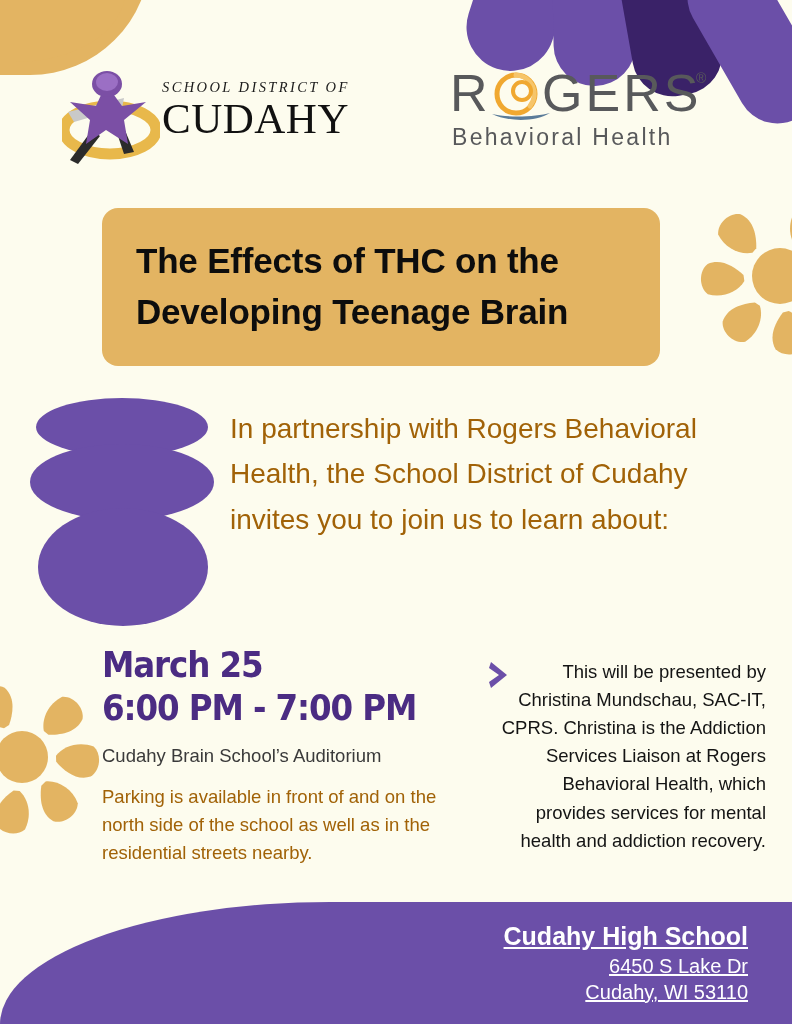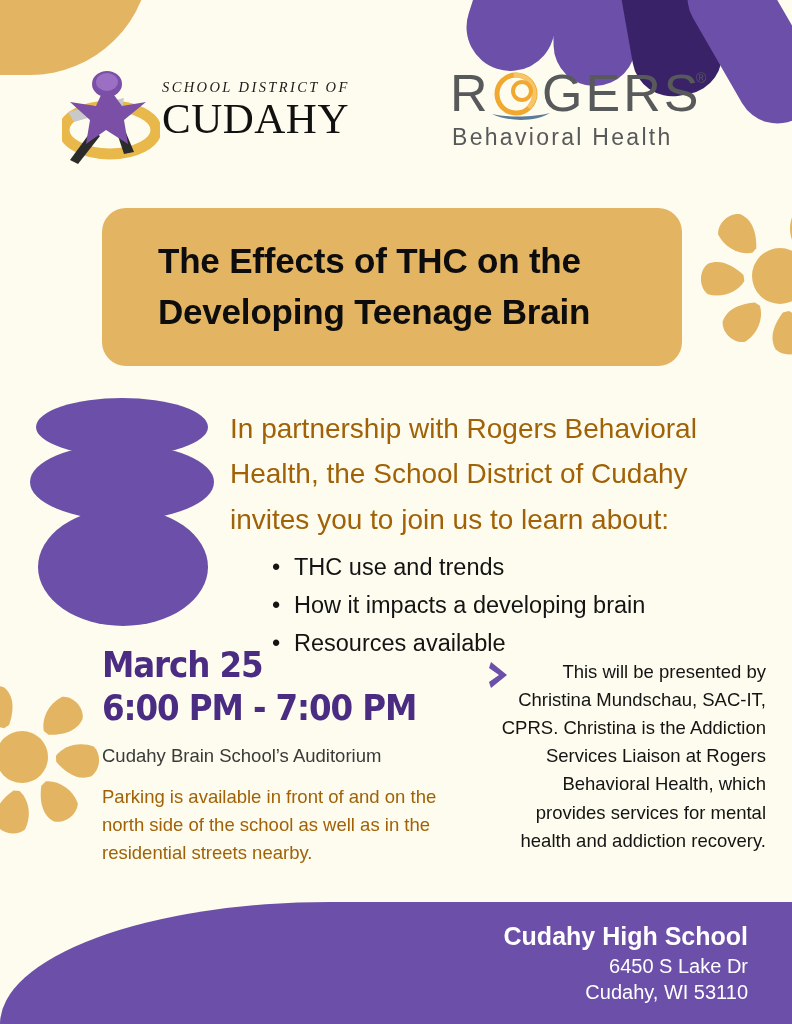--- a/index.html
+++ b/index.html
@@ -143,24 +143,23 @@
     color: #58595B;
     white-space: nowrap;
   }
 
   
   #title-banner {
     position: absolute;
     left: 102px; top: 208px;
     width: 558px; height: 158px;
     background: #E3B462;
-    border-radius: 24px;
+    border-radius: 16px;
     display: flex;
     align-items: center;
-    padding-left: 22px;
   }
   #title-banner .title-text {
     padding: 0 34px;
     font-size: 35px;
     font-weight: bold;
     color: #0d0d0d;
     line-height: 1.45;
     letter-spacing: -0.2px;
   }
 
@@ -251,20 +250,21 @@
     left: 0; bottom: 0;
     width: 792px; height: 122px;
     background: #6B4FA8;
     border-top-left-radius: 330px 122px;
   }
   #footer .footer-inner {
     position: absolute;
     right: 44px; top: 18px;
     text-align: right;
     color: #ffffff;
+    text-decoration: underline;
   }
   #footer .school {
     font-size: 25px;
     font-weight: bold;
     line-height: 1.3;
   }
   #footer .addr {
     font-size: 20px;
     line-height: 1.32;
   }
@@ -353,25 +353,20 @@
 
   <div id="title-banner">
     <div class="title-text">
       <div>The Effects of THC on the</div>
       <div>Developing Teenage Brain</div>
     </div>
   </div>
 
   <div id="intro-block">
     <div class="intro-text">In partnership with Rogers Behavioral Health, the School District of Cudahy invites you to join us to learn about:</div>
-    <ul>
-      <li>THC use and trends</li>
-      <li>How it impacts a developing brain</li>
-      <li>Resources available</li>
-    </ul>
   </div>
 
   <div id="date-block">
     <div class="date-big">March 25</div>
     <div class="time-big">6:00 PM - 7:00 PM</div>
     <div class="venue">Cudahy Brain School’s Auditorium</div>
     <div class="parking">Parking is available in front of and on the north side of the school as well as in the residential streets nearby.</div>
   </div>
 
   <div id="presenter-block">

